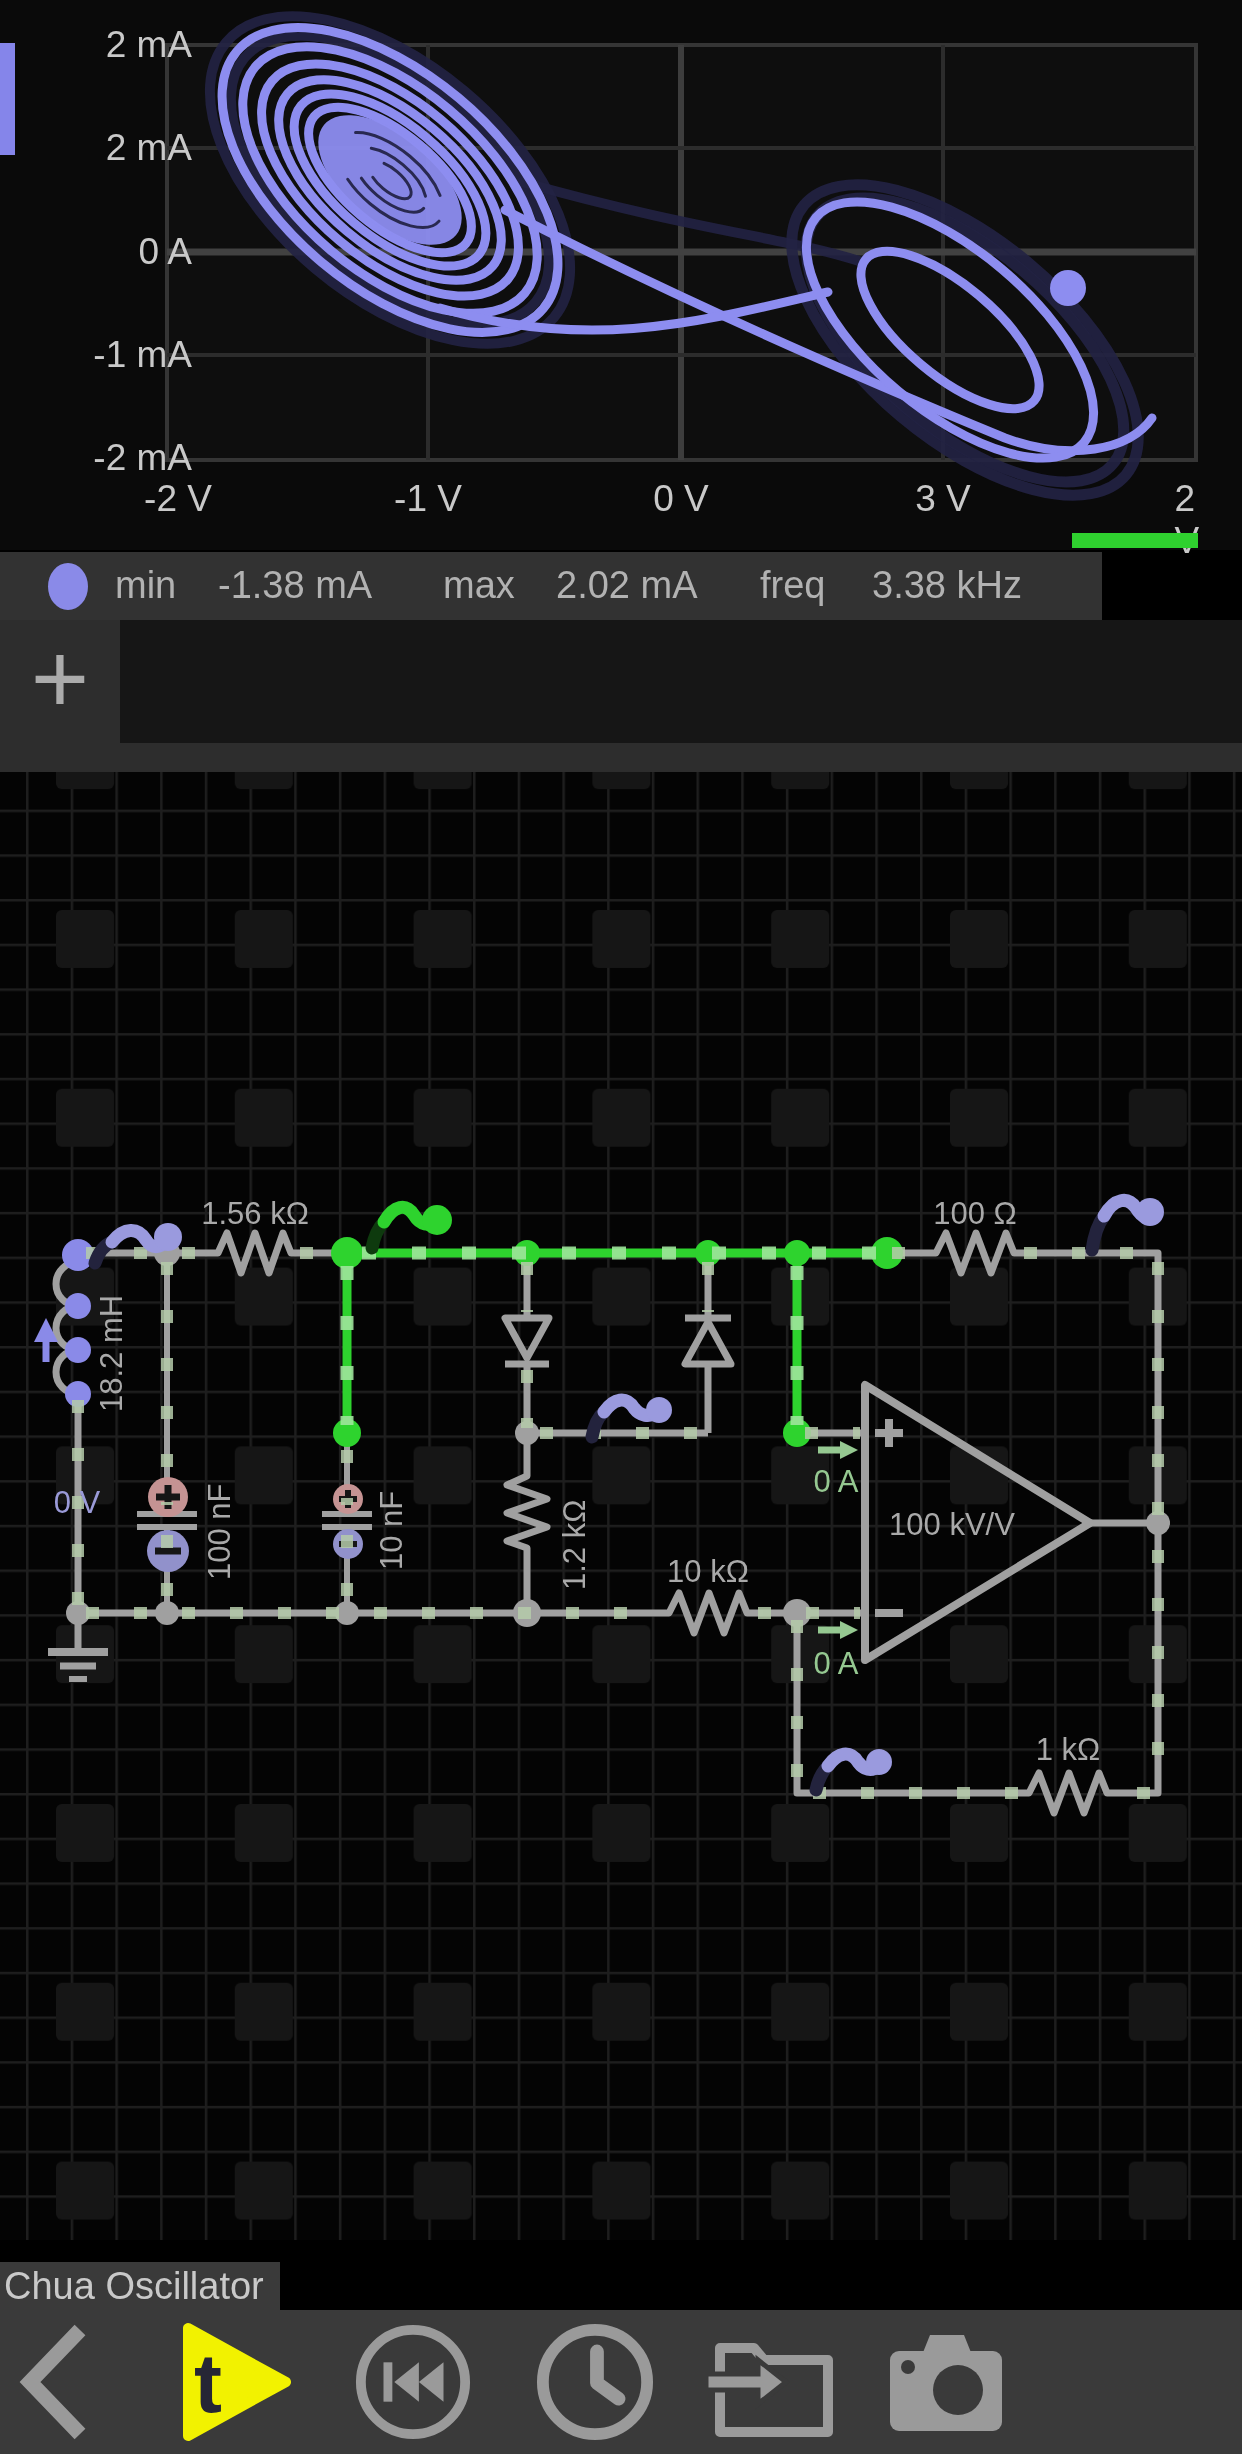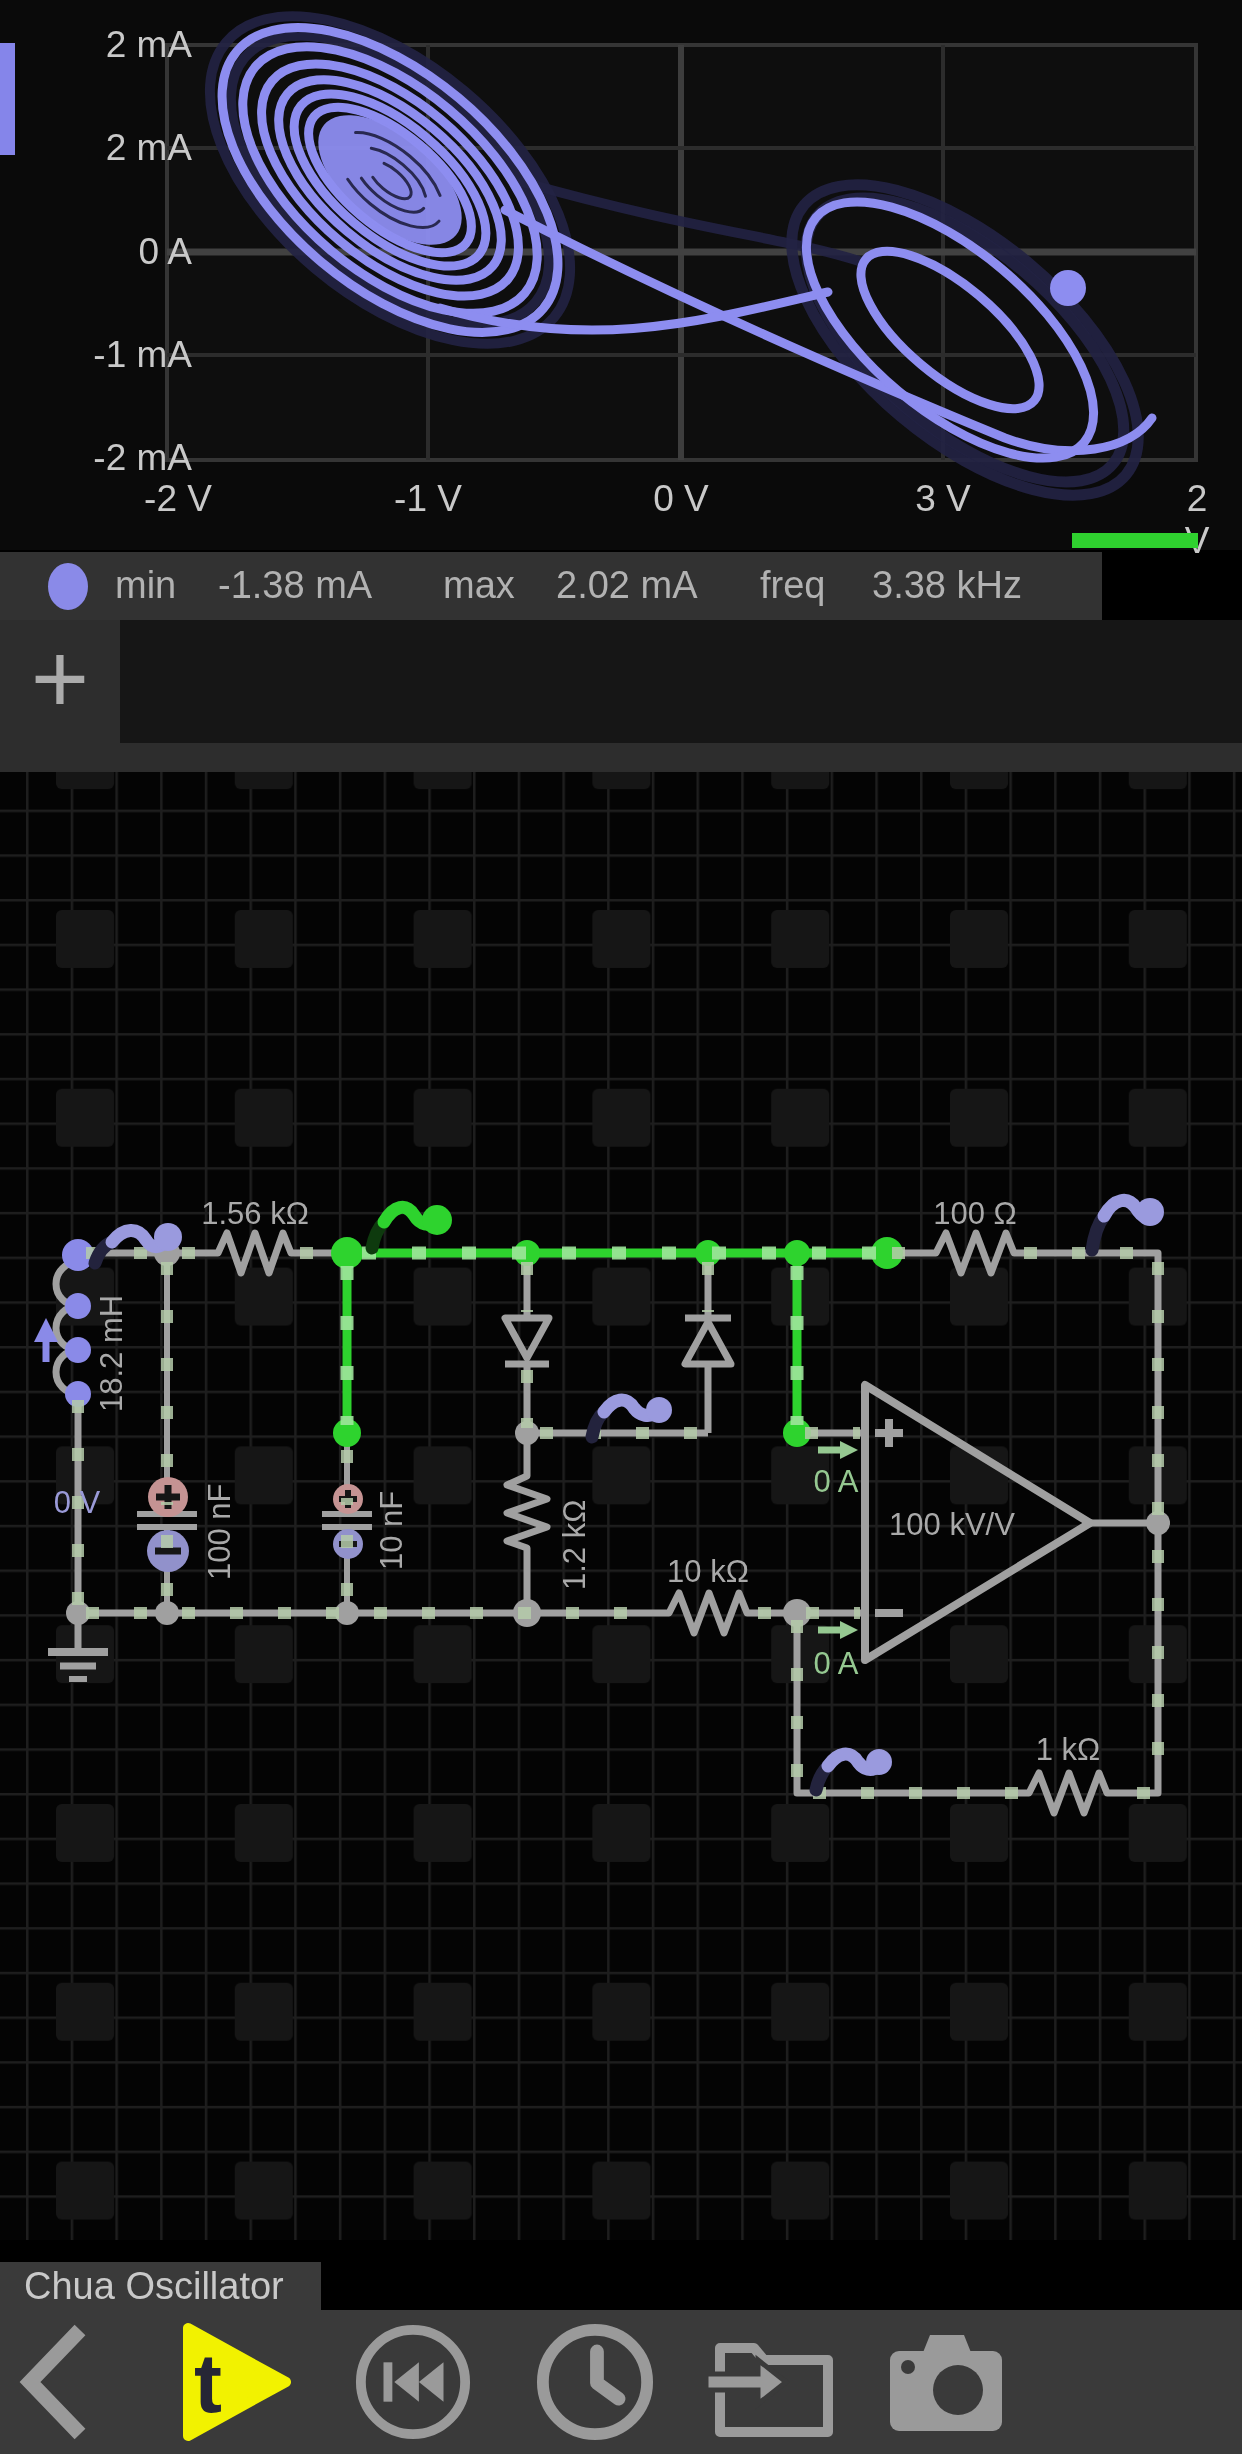--- a/index.html
+++ b/index.html
@@ -3,37 +3,37 @@
 <meta charset="utf-8">
 <style>
   html,body{margin:0;padding:0;background:#000;}
   #screen{position:relative;width:1242px;height:2454px;background:#000;overflow:hidden;
           font-family:"Liberation Sans",sans-serif;}
   
   #scope{position:absolute;left:0;top:0;width:1242px;height:550px;background:#0a0a0a;}
   #scope svg{position:absolute;left:0;top:0;}
   .ytick{position:absolute;left:0;width:152px;text-align:right;font-size:37px;color:#c9c9c9;
          height:44px;line-height:44px;padding-left:40px;}
-  .xtick{position:absolute;top:478px;transform:translateX(-50%);font-size:37px;color:#c9c9c9;text-align:center;}
+  .xtick{position:absolute;top:478px;transform:translateX(-50%);font-size:37px;color:#c9c9c9;}
   #chan-strip{position:absolute;left:0;top:43px;width:15px;height:112px;background:#8585ea;}
   #sel-bar{position:absolute;left:1072px;top:533px;width:126px;height:15px;background:#2fd12f;}
   
   #stats{position:absolute;left:0;top:552px;width:1102px;height:68px;background:#323232;}
   #chan-dot{position:absolute;left:48px;top:11px;width:40px;height:47px;border-radius:50%;background:#8a8ae8;}
   .stat{position:absolute;top:12px;font-size:38px;color:#b2b2b2;white-space:nowrap;}
   
   #addrow{position:absolute;left:0;top:620px;width:1242px;height:123px;background:#161616;}
   #plusbtn{position:absolute;left:0;top:0;width:120px;height:123px;background:#2d2d2d;
            color:#ababab;font-size:100px;font-weight:200;text-align:center;line-height:116px;}
   #sepstrip{position:absolute;left:0;top:743px;width:1242px;height:29px;background:#2d2d2d;}
   
   #circuit{position:absolute;left:0;top:772px;width:1094px;height:1468px;}
   
-  #title-tag{position:absolute;left:0;top:2262px;width:321px;height:48px;background:#3a3a3a;
-             color:#c9c9c9;font-size:38px;line-height:48px;padding-left:24px;box-sizing:border-box;}
+  #title-tag{position:absolute;left:0;top:2262px;width:280px;height:48px;background:#3a3a3a;
+             color:#c9c9c9;font-size:38px;line-height:48px;padding-left:4px;box-sizing:border-box;}
   #toolbar{position:absolute;left:0;top:2310px;width:1242px;height:144px;background:#3a3a3a;}
   .tbtn{position:absolute;top:12px;width:124px;height:120px;}
   text{font-family:"Liberation Sans",sans-serif;}
 </style>
 </head>
 <body>
 
 <div id="screen">
 
   <div id="scope">

